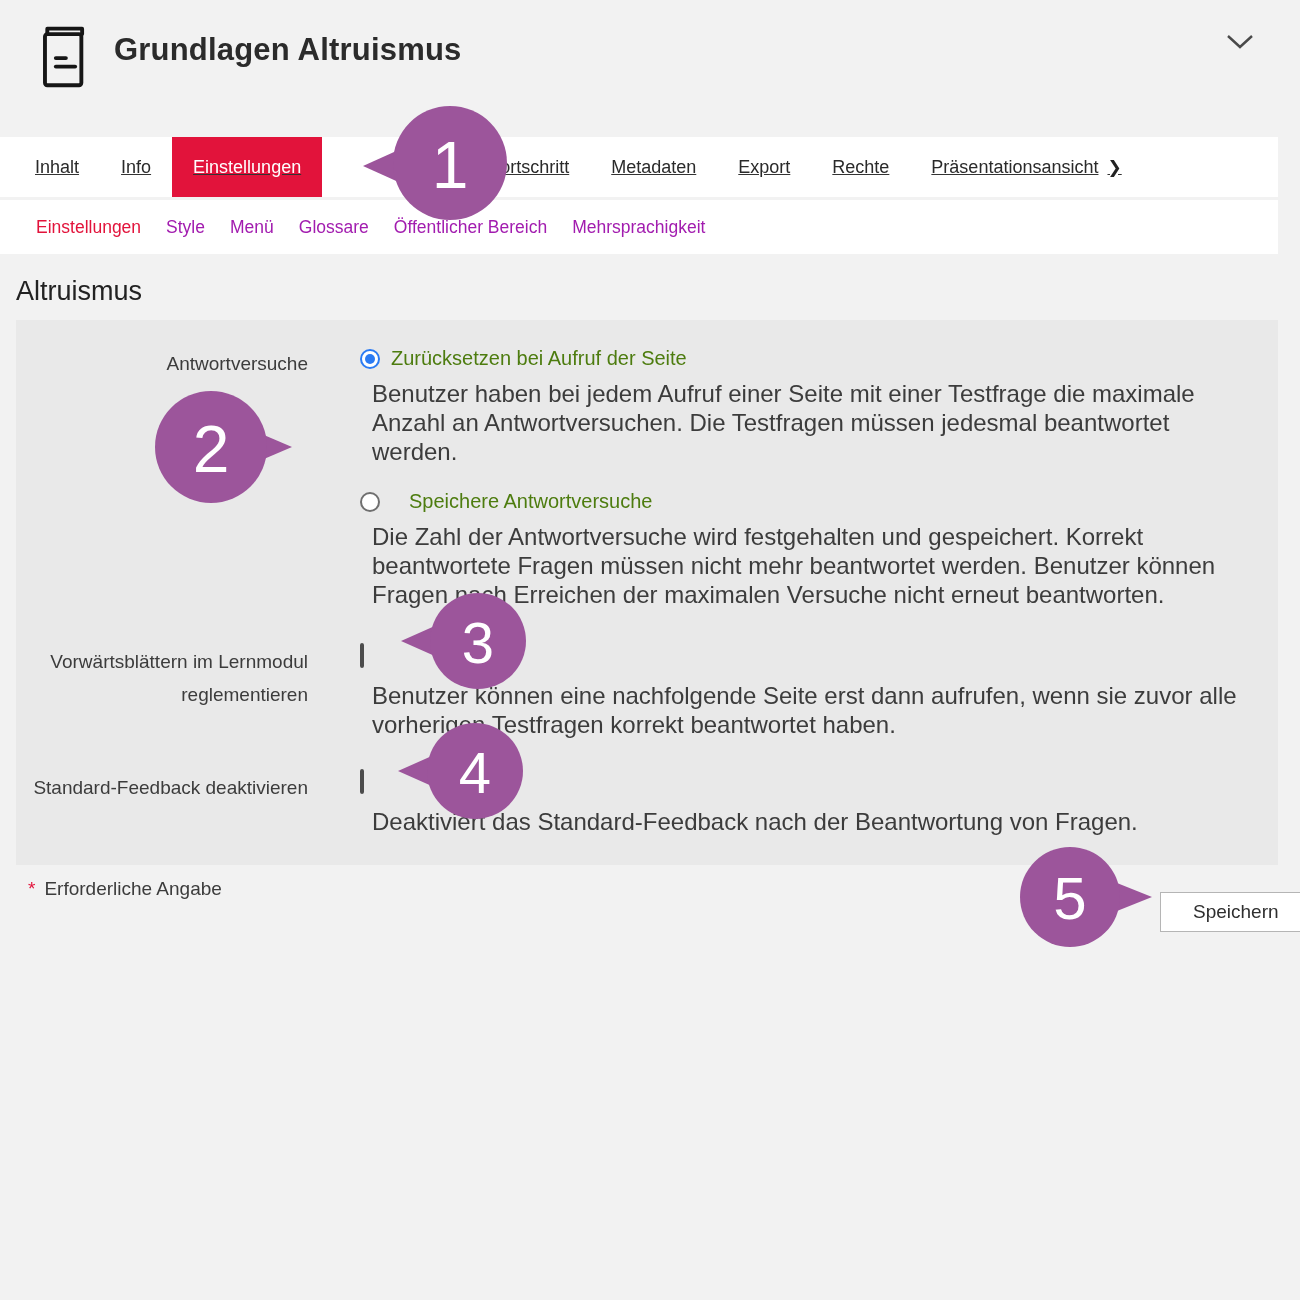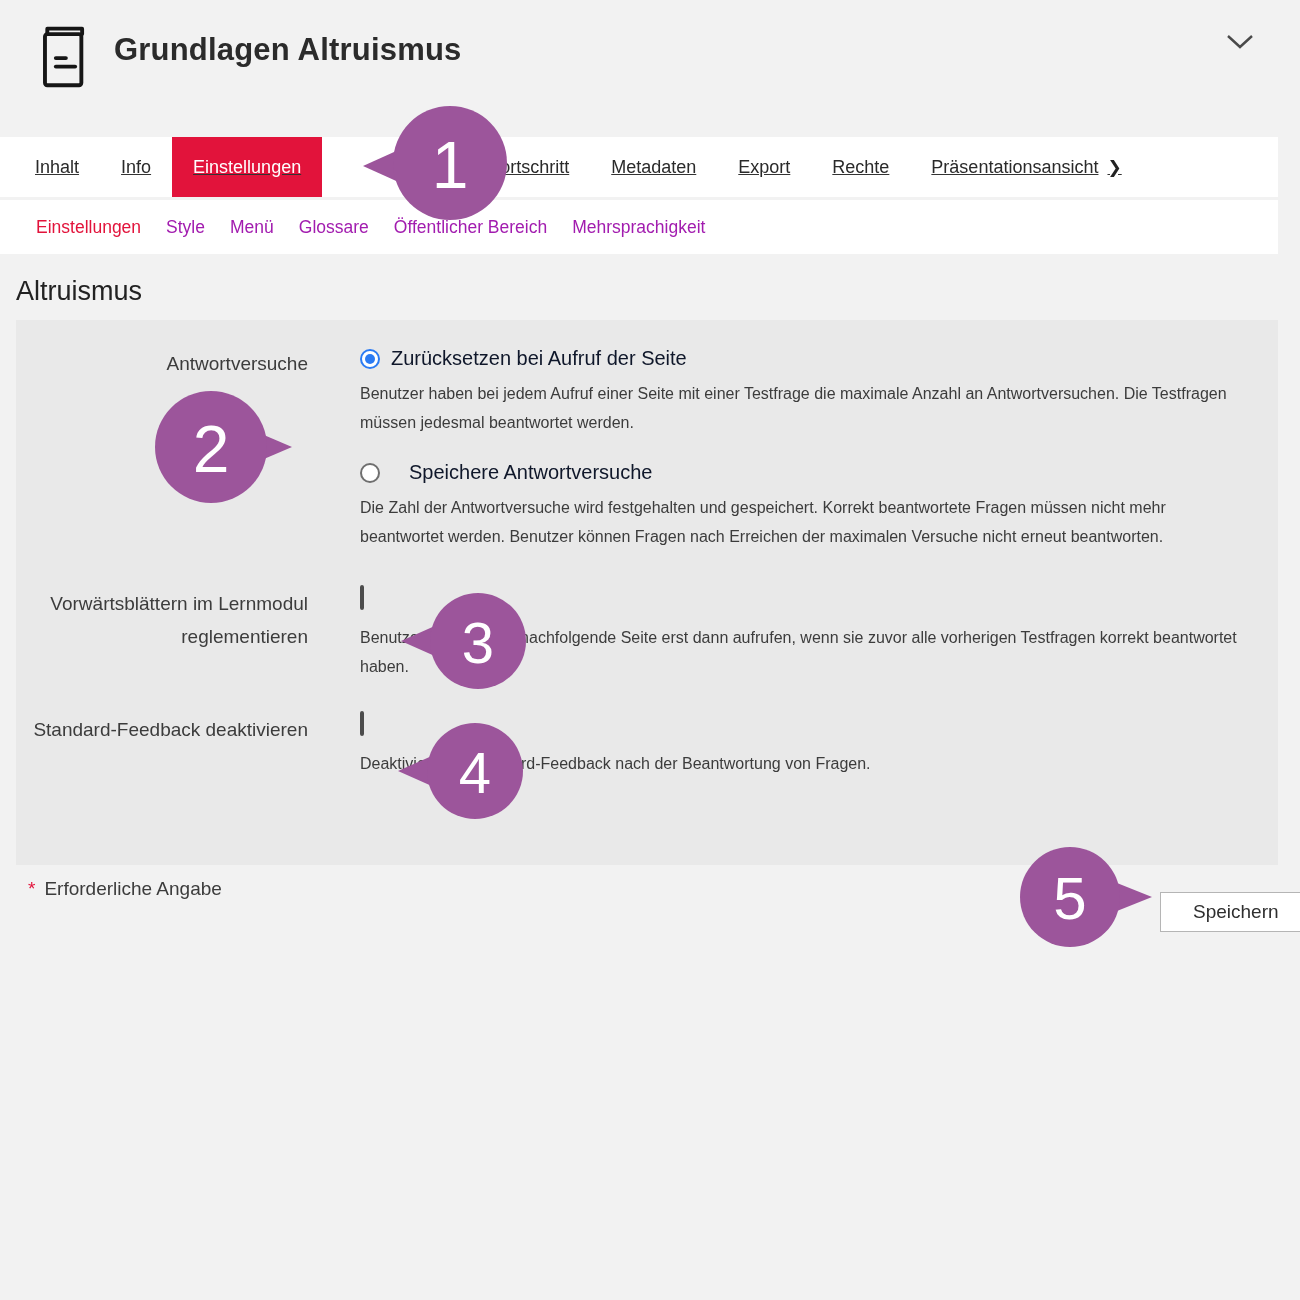--- a/index.html
+++ b/index.html
@@ -25,26 +25,26 @@
              display:flex;align-items:center;column-gap:25px;padding-left:36px;box-sizing:border-box;}
   .subtab{font-size:17.5px;color:#a21caf;cursor:pointer;white-space:nowrap;}
   .subtab.active{color:#e2133b;}
   
   .section-title{position:absolute;left:16px;top:276px;font-size:27px;color:#222;}
   .panel{position:absolute;left:16px;top:320px;width:1262px;height:545px;background:#e9e9e9;box-sizing:border-box;padding-top:27px;}
   .frow{display:flex;}
   .flabel{width:292px;flex:none;text-align:right;font-size:19px;color:#3c3c3c;line-height:33px;}
   .fctrl{margin-left:52px;width:880px;font-size:19px;color:#3c3c3c;}
   .opt{display:flex;align-items:center;gap:11px;margin-top:0;}
-  .opt-label{font-size:20px;color:#0f172a;}
+  .opt-label{font-size:20px;color:#4d7c0f;}
   .radio{width:20px;height:20px;border-radius:50%;box-sizing:border-box;flex:none;background:#fff;position:relative;cursor:pointer;}
   .radio.sel{border:2px solid #2b7bf3;}
   .radio.sel::after{content:"";position:absolute;left:3px;top:3px;width:10px;height:10px;border-radius:50%;background:#2b7bf3;}
   .radio.unsel{border:2px solid #6f6f6f;}
-  .desc{margin-top:9px;line-height:29px;font-size:16px;color:#3c3c3c;}
+  .desc{margin-top:9px;line-height:29px;font-size:24px;color:#3c3c3c;margin-left:12px;}
   .opt2{margin-top:24px;gap:29px;}
   .row2{margin-top:36px;}
   .row3{margin-top:32px;}
   .cb{width:23px;height:23px;box-sizing:border-box;border:2px solid #4c4c4c;border-radius:5px;background:#fff;flex:none;cursor:pointer;}
   .cb-desc{margin-top:14px;}
   
   .req-note{position:absolute;left:28px;top:878px;font-size:19px;color:#3c3c3c;}
   .req-note .star{color:#e2133b;margin-right:9px;}
   .save-btn{position:absolute;left:1160px;top:892px;background:#fff;border:1px solid #b5b5b5;
             font-family:"Liberation Sans","DejaVu Sans",sans-serif;

